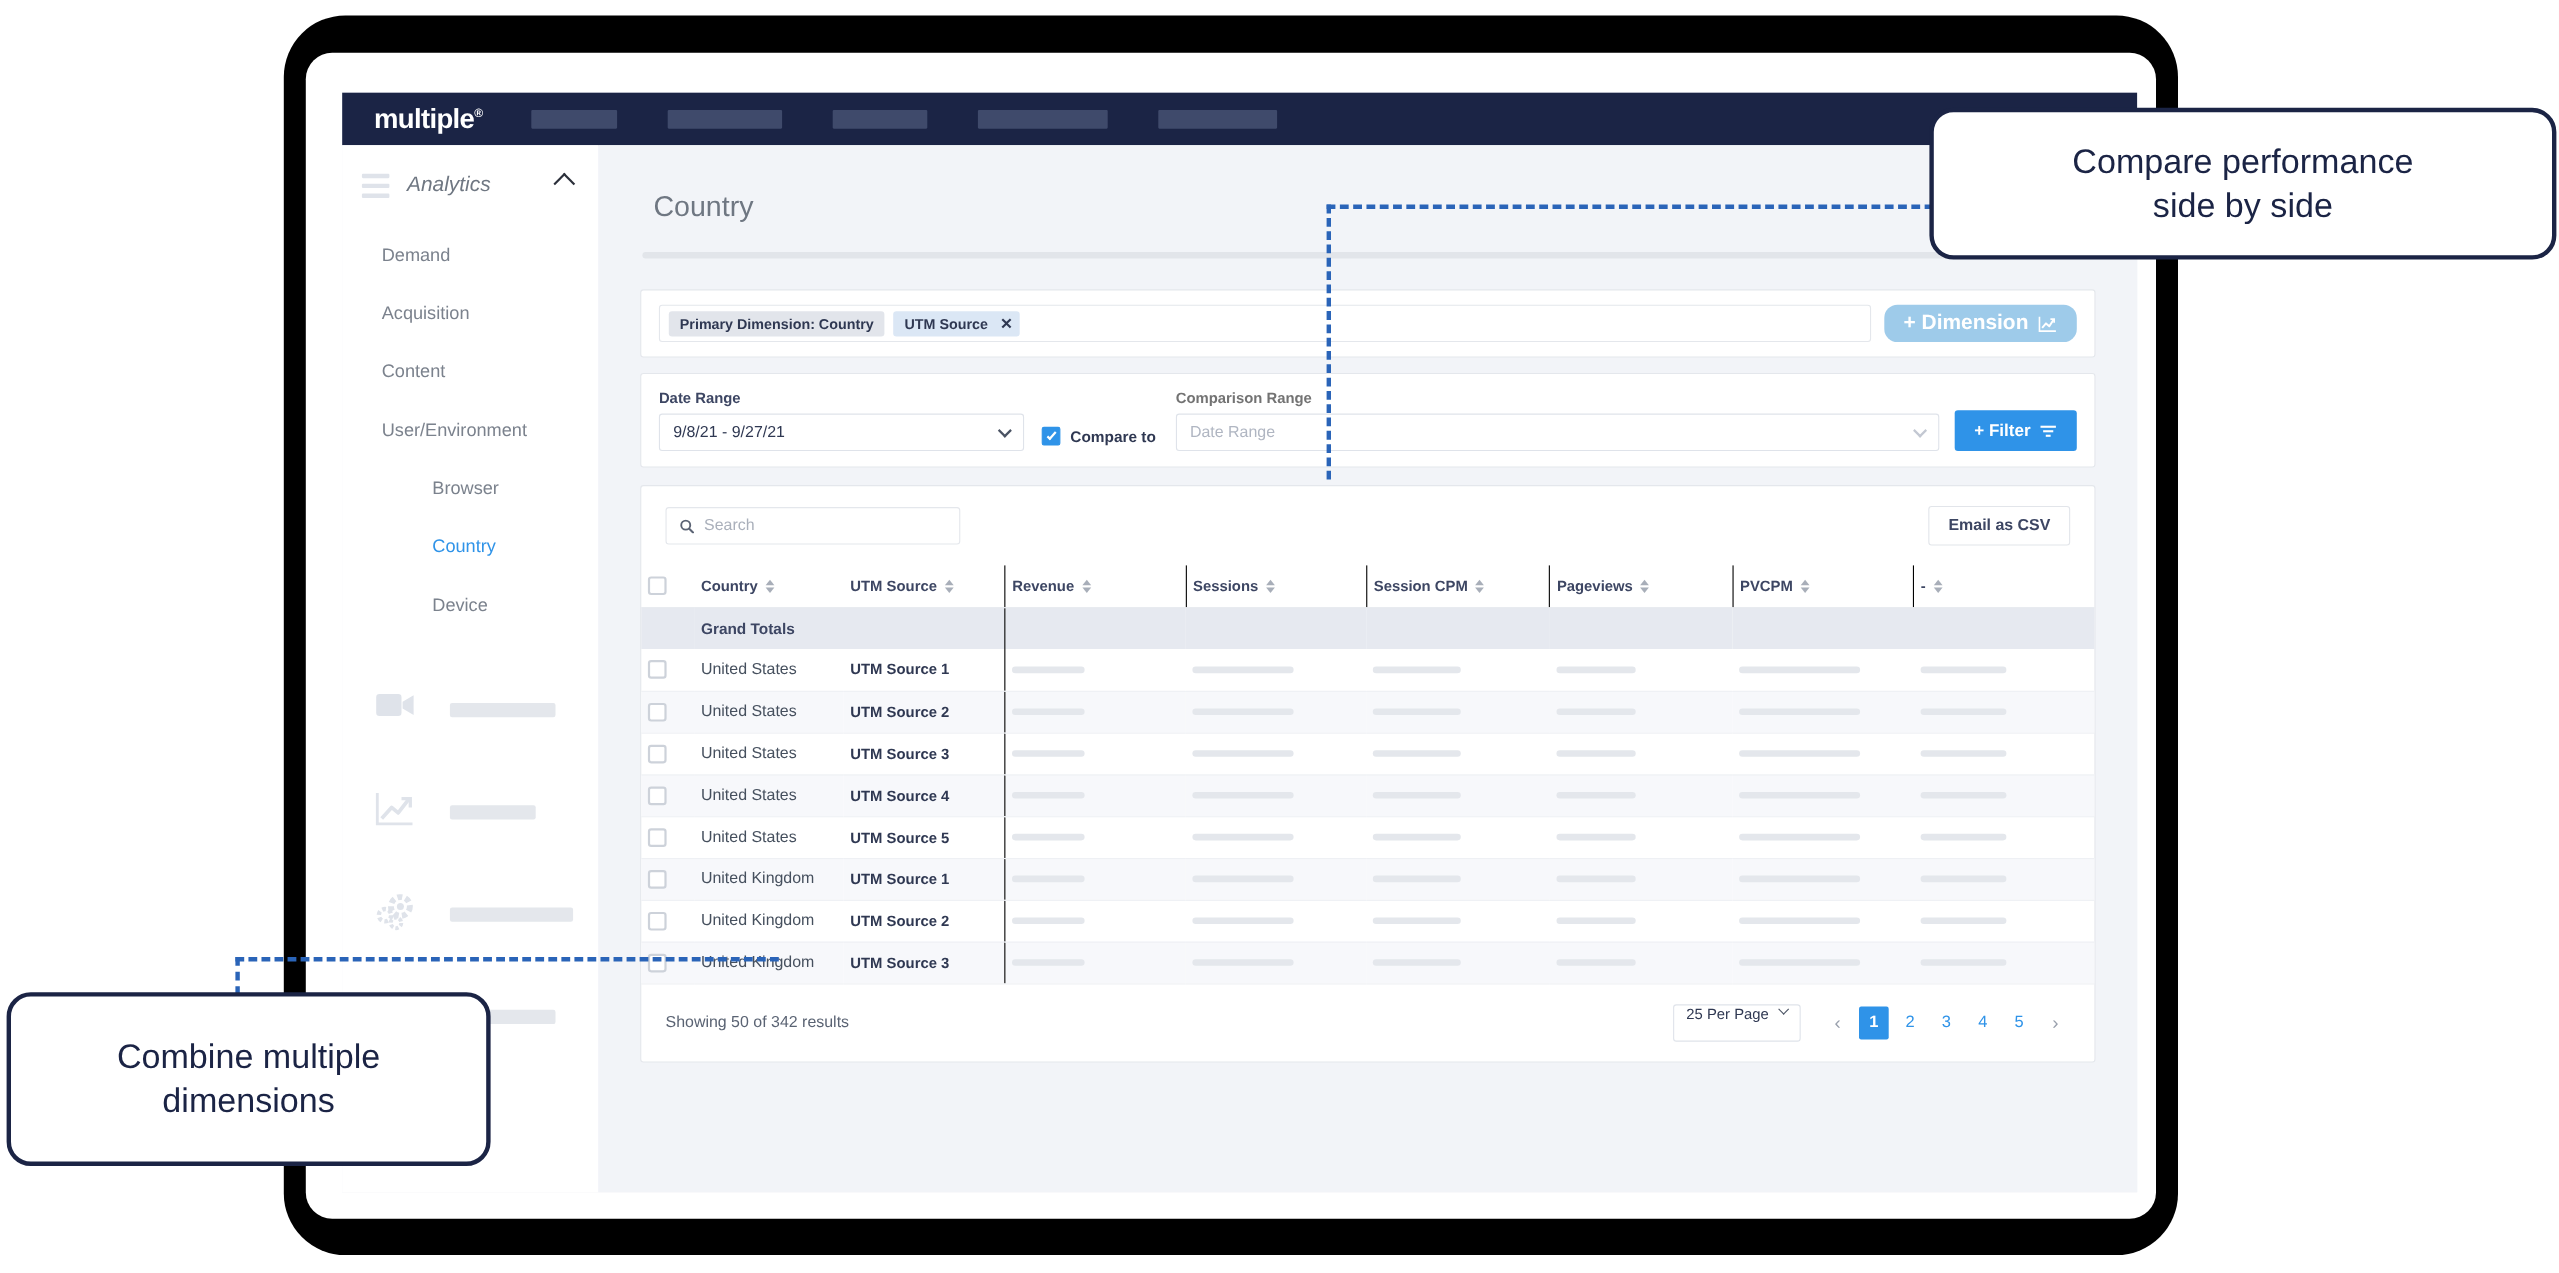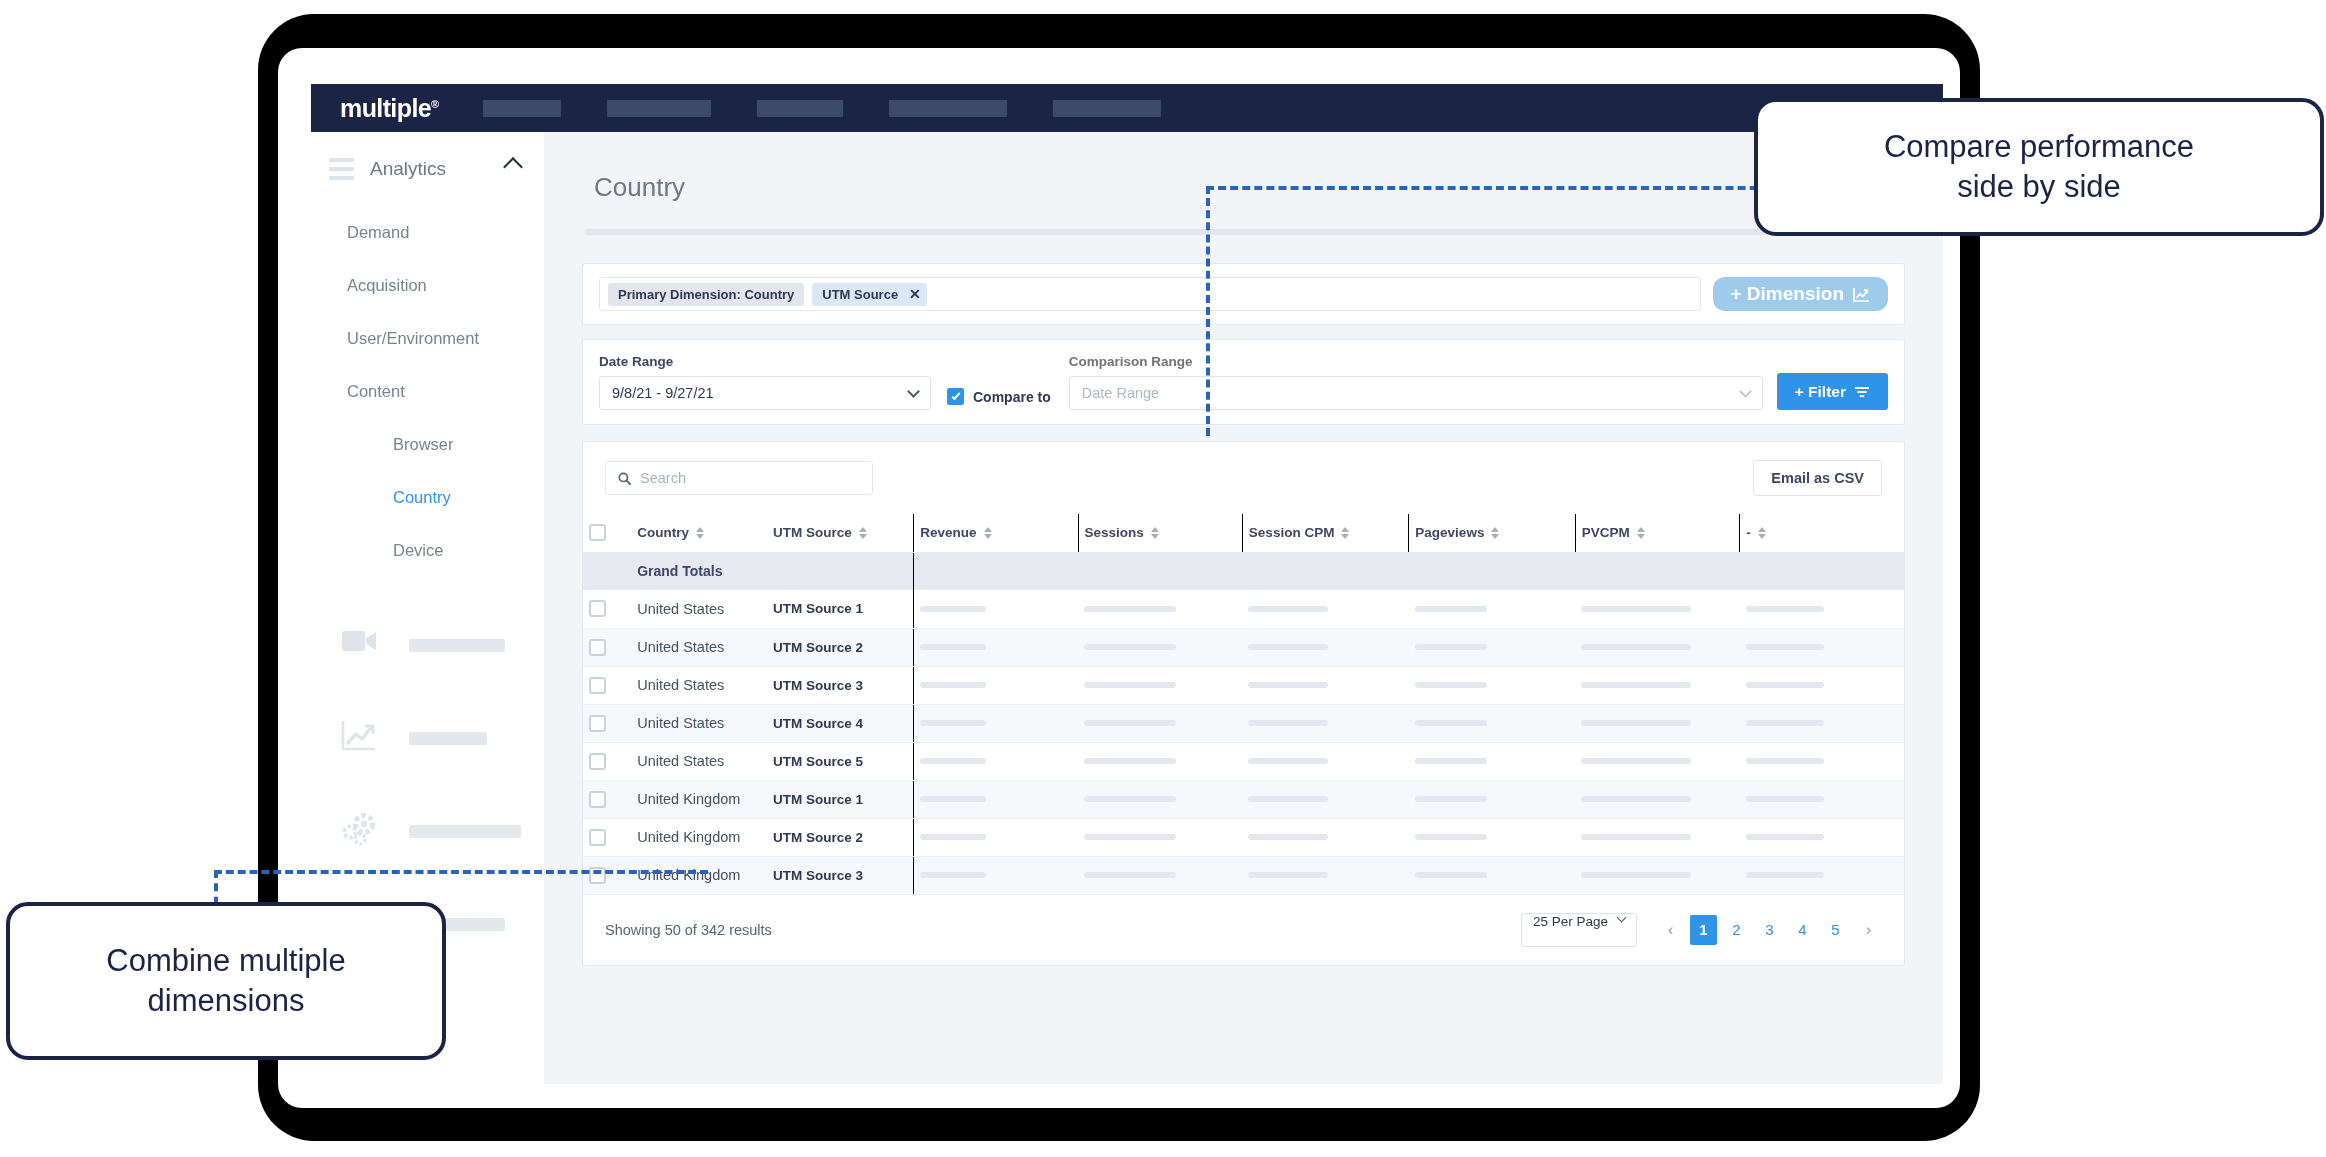--- a/index.html
+++ b/index.html
@@ -49,21 +49,21 @@
   .nav-pill { height: 17px; background: #3f4a6b; border-radius: 1px; }
 
   
   .sidebar {
     position: absolute; left: 0; top: 48px;
     width: 233px; height: 952px;
     background: #ffffff;
   }
   .side-head {
     display: flex; align-items: center;
-    padding: 0 18px; height: 74px;
+    padding: 0 18px; height: 74px; font-style: italic;
   }
   .burger { width: 25px; display: flex; flex-direction: column; gap: 5px; }
   .burger span { display: block; height: 4px; background: #dfe3ea; border-radius: 1px; }
   .side-title {
     margin-left: 16px; font-size: 19px; color: #6f7782; font-weight: 400;
     flex: 1;
   }
   .chev-up {
     width: 14px; height: 14px;
     border-left: 2.4px solid #2b2f3a; border-top: 2.4px solid #2b2f3a;
@@ -284,22 +284,22 @@
           <span></span>
             <span></span>
             <span></span>
         </div>
         <div class="side-title">Analytics</div>
         <div class="chev-up"></div>
       </div>
       <div id="side-items">
           <div class="side-link">Demand</div>
           <div class="side-link">Acquisition</div>
+          <div class="side-link">Content</div>
           <div class="side-link">User/Environment</div>
-          <div class="side-link">Content</div>
           <div class="side-link sub">Browser</div>
           <div class="side-link sub active">Country</div>
           <div class="side-link sub">Device</div>
         </div>
       <div class="side-ghosts" id="side-ghosts">
           <div class="ghost-row">
             <div class="ghost-ico"><svg width="38" height="28" viewBox="0 0 38 28">
                 <rect x="1" y="4" width="23" height="20" rx="3" fill="#dfe3ea"></rect>
                 <path d="M25 11l10-6v18l-10-6z" fill="#dfe3ea"></path>
               </svg></div>

